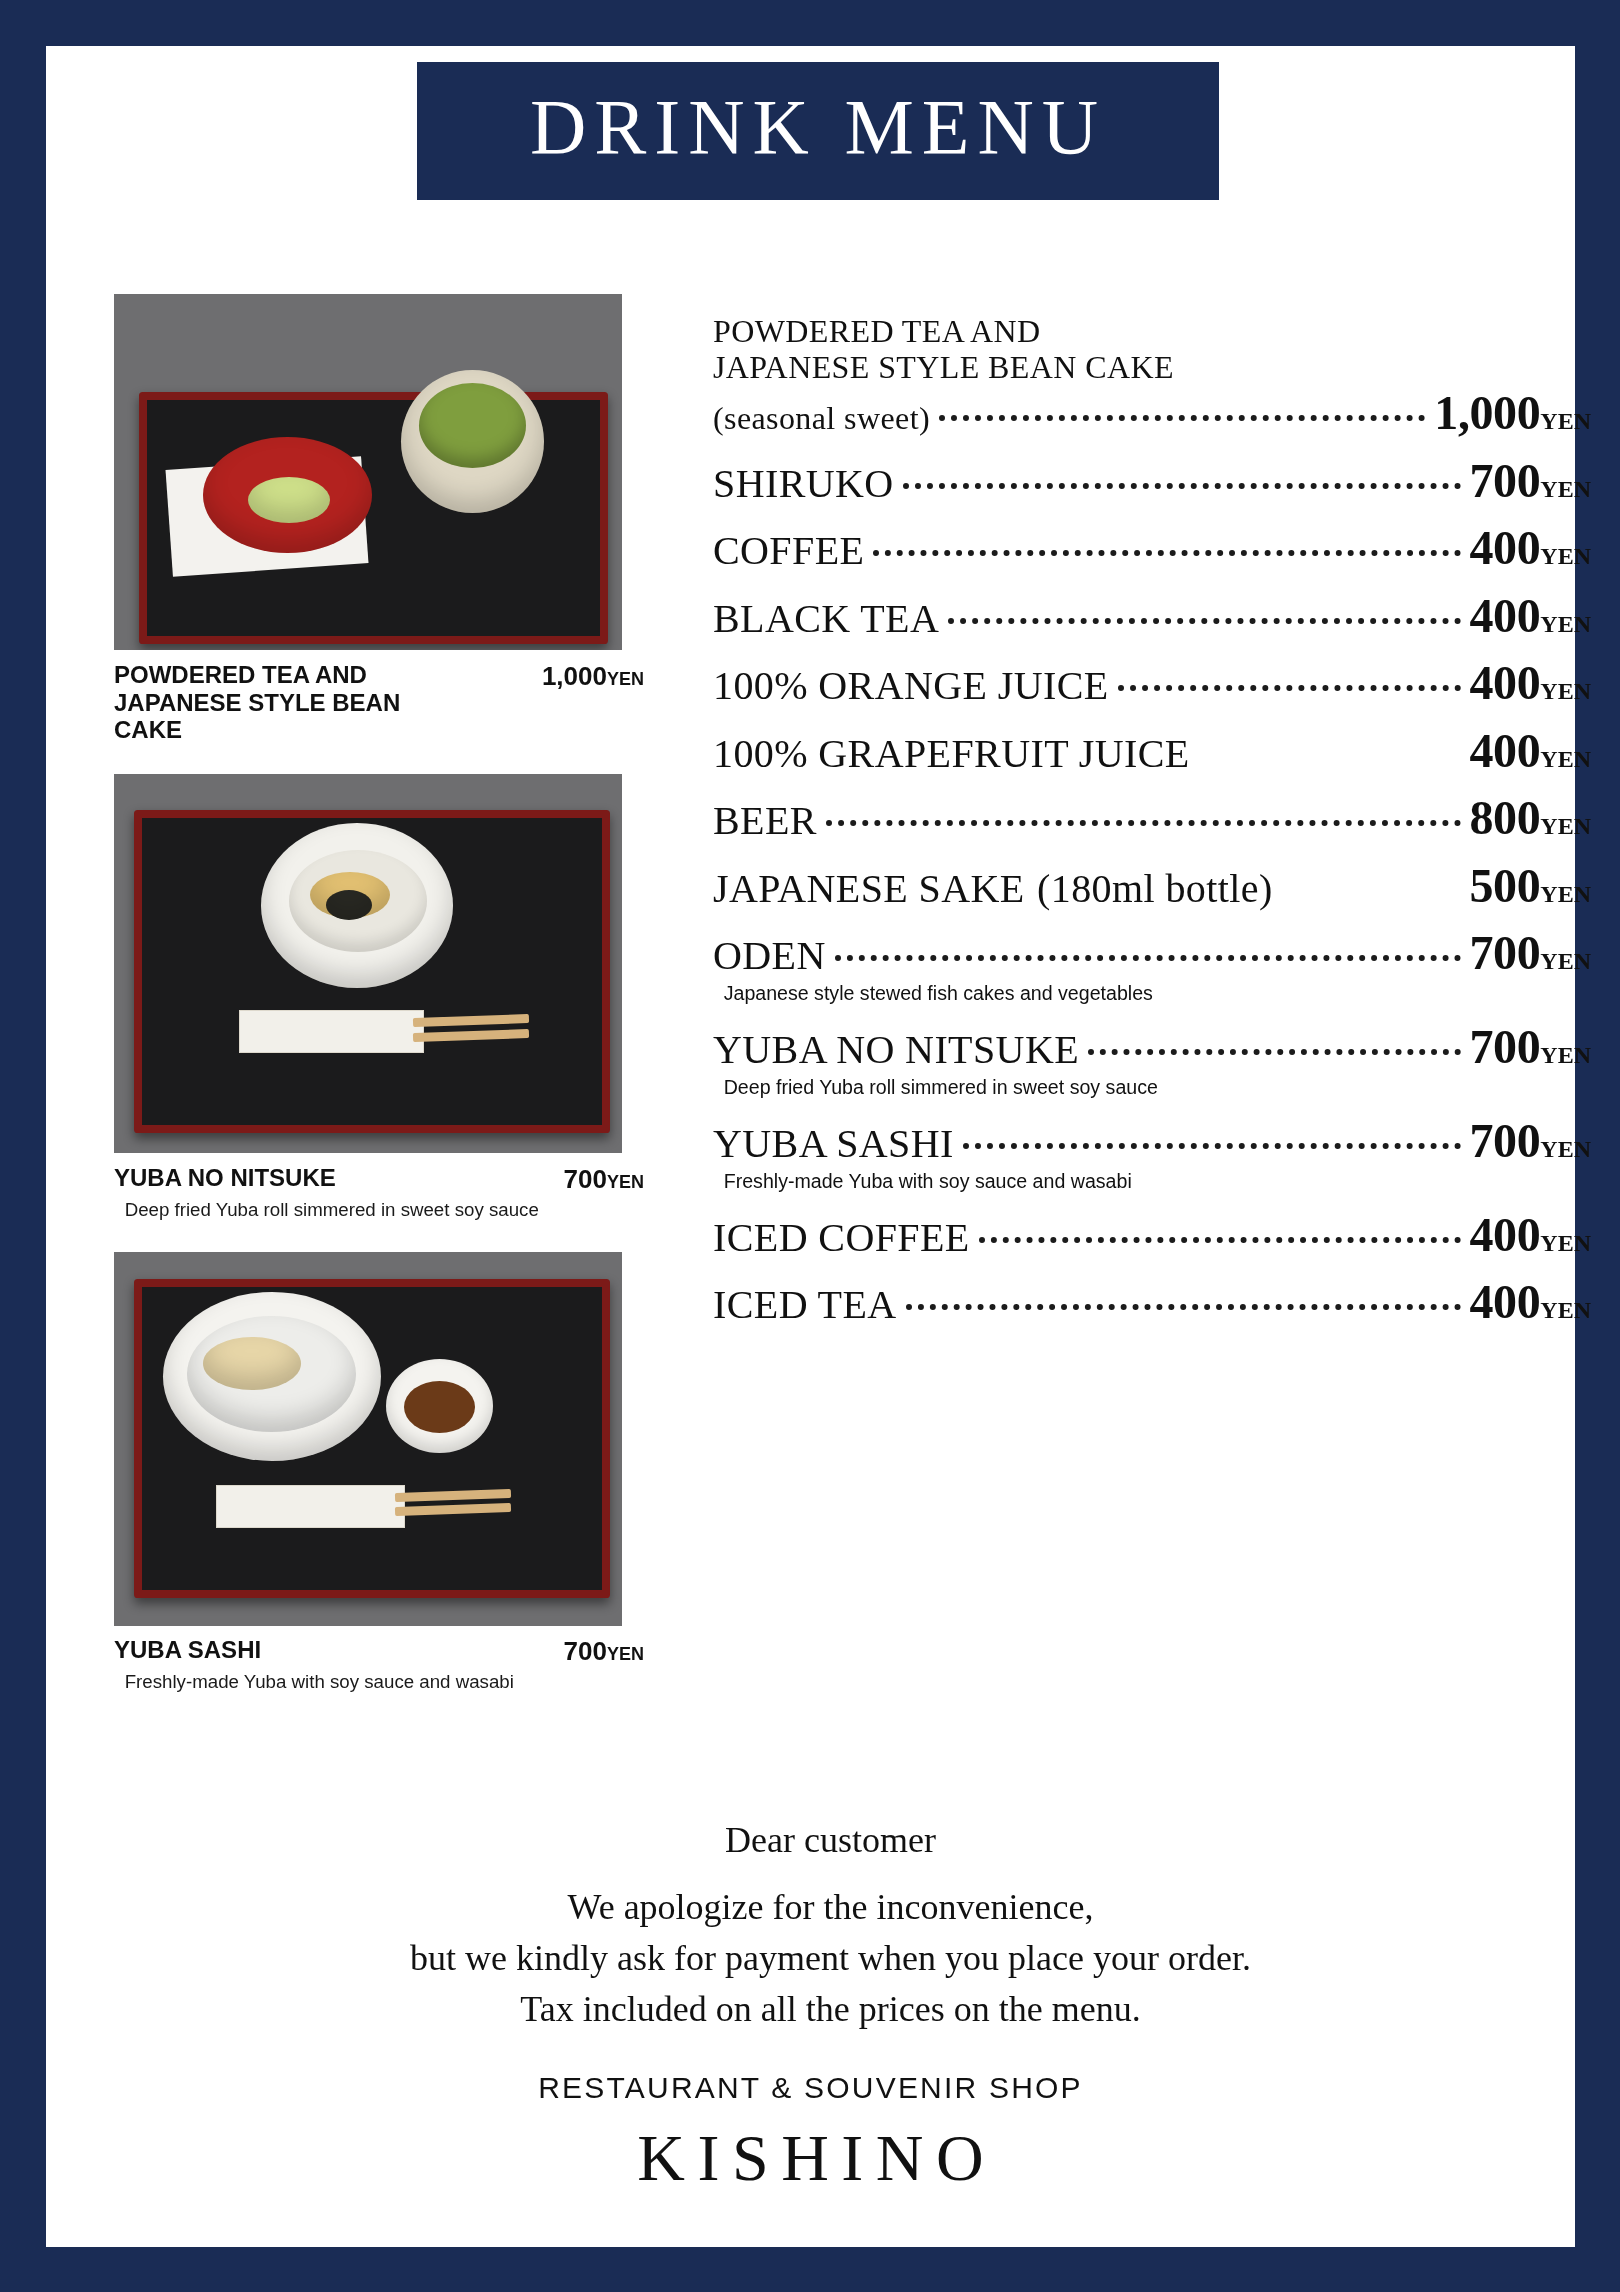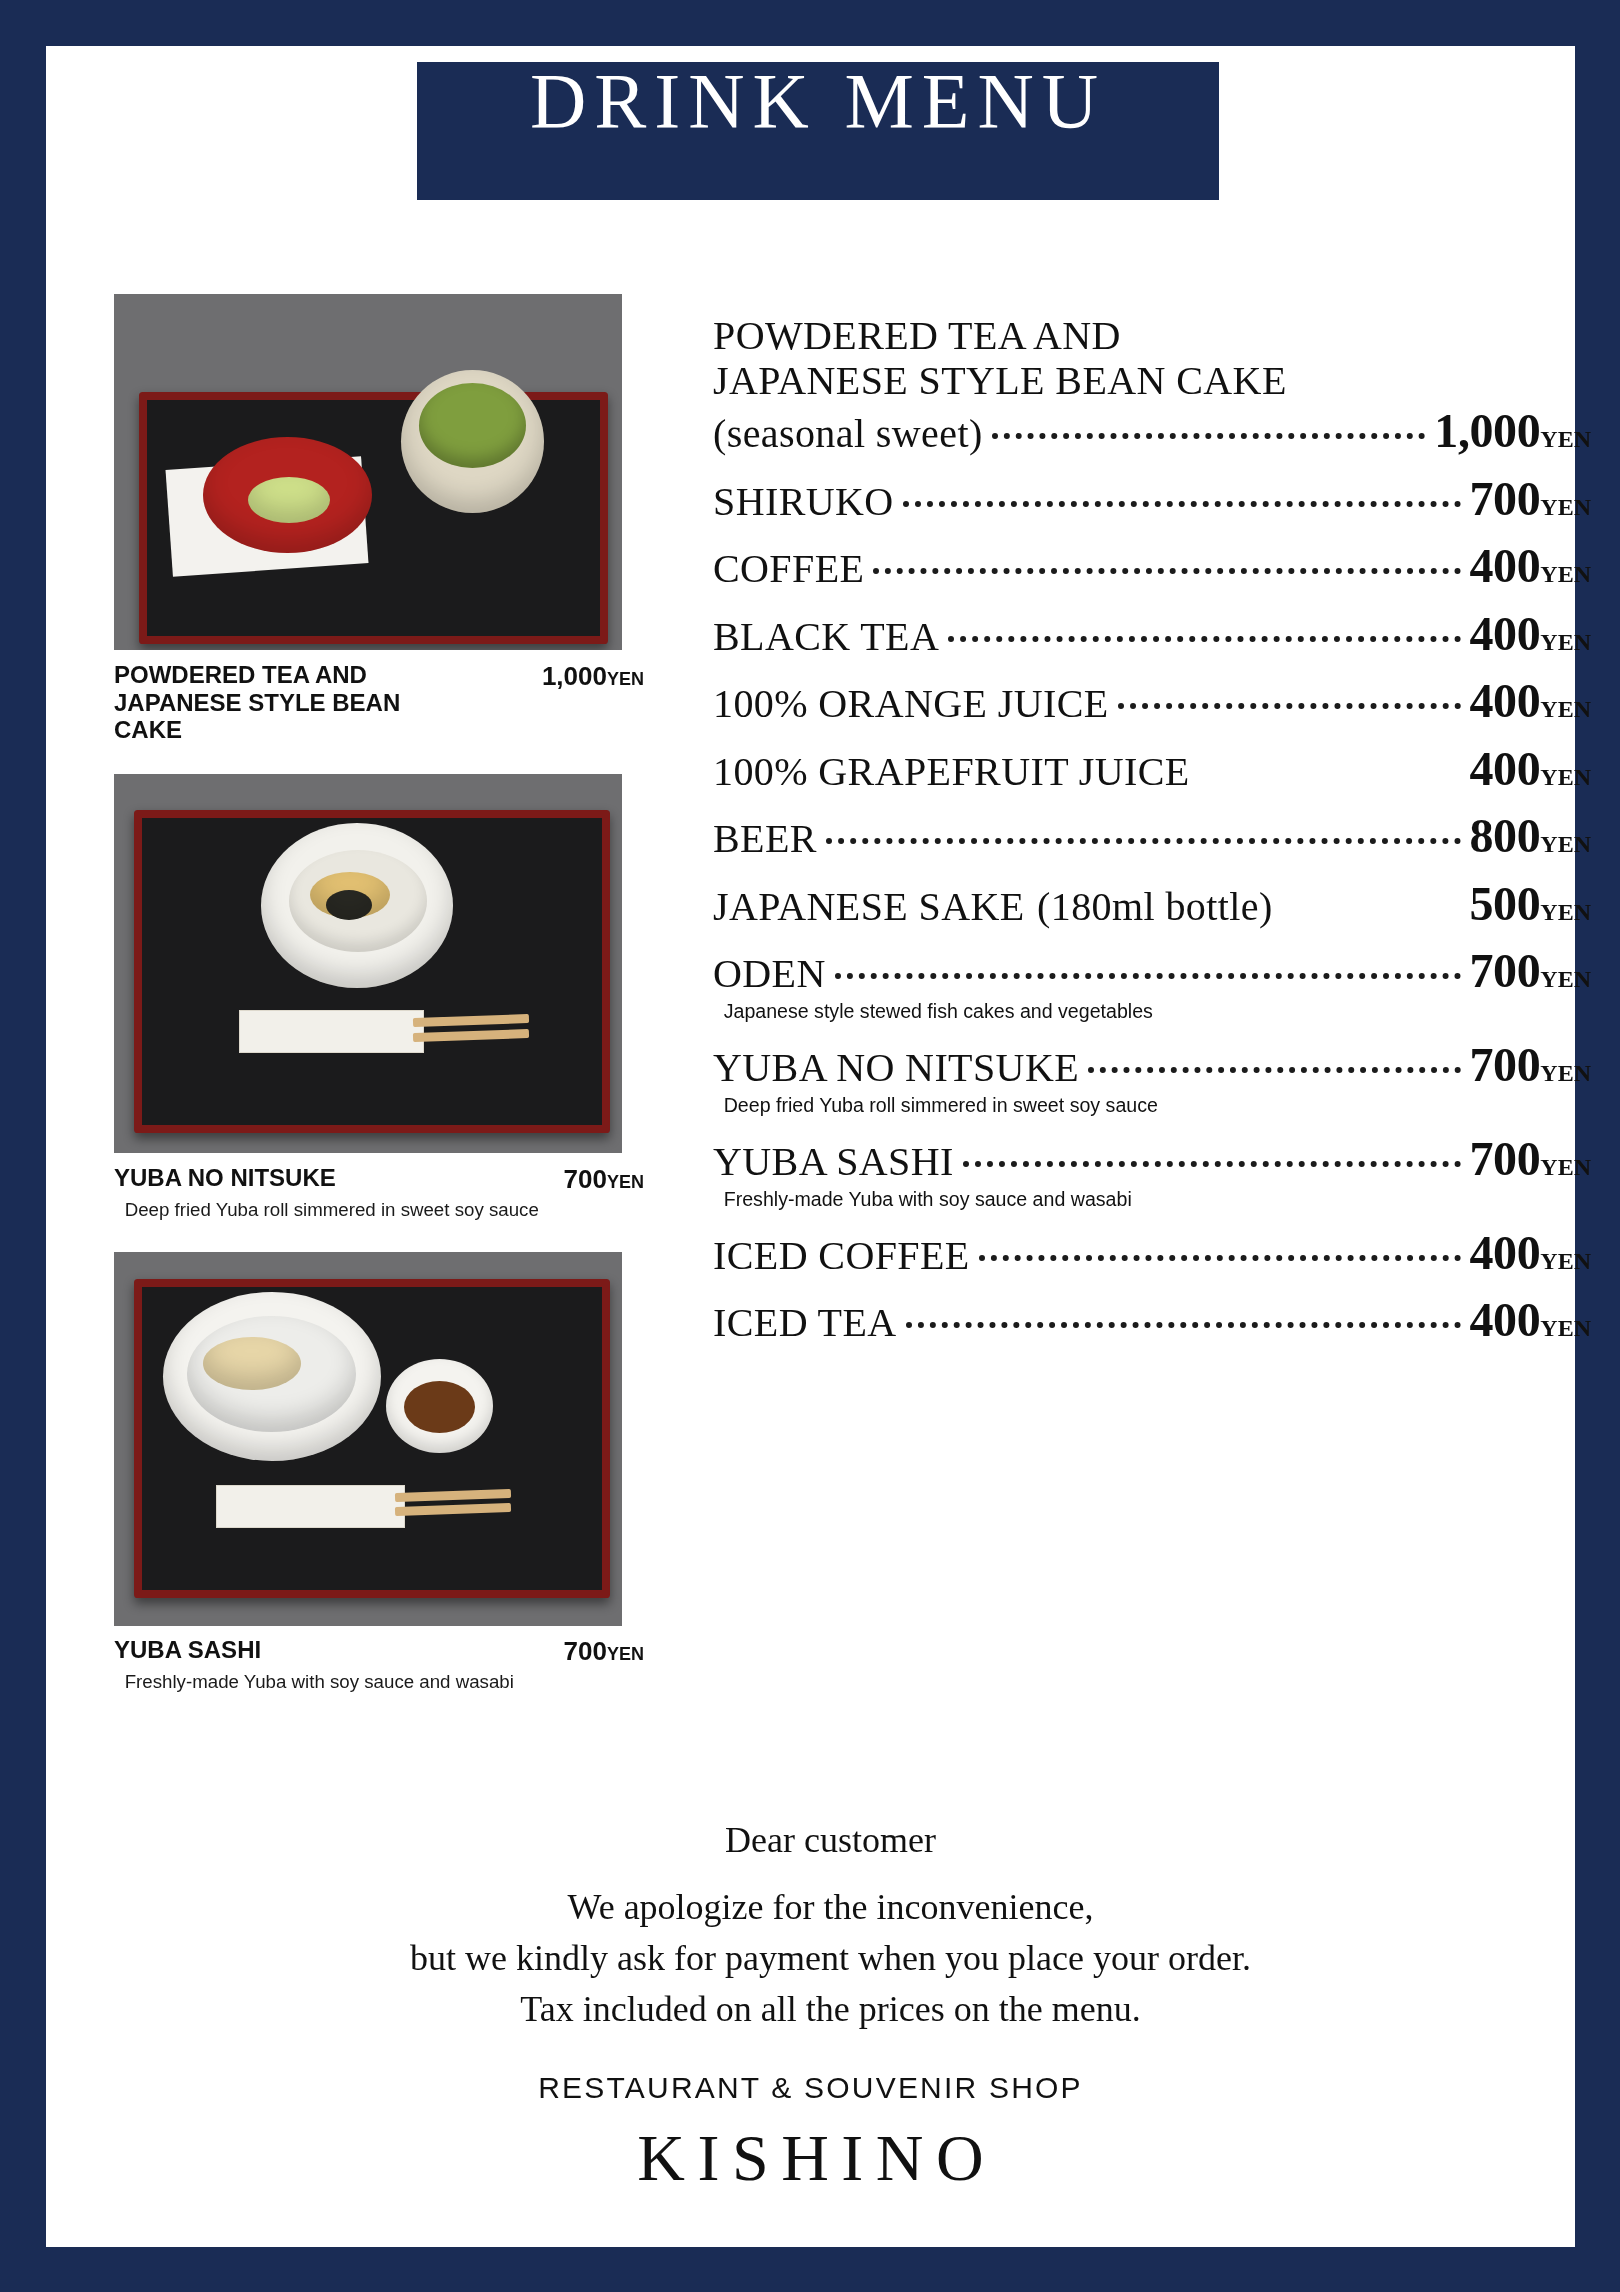--- a/index.html
+++ b/index.html
@@ -32,20 +32,21 @@
 
   
   .title-bar {
     position: absolute;
     left: 371px;
     top: 16px;
     width: 802px;
     height: 138px;
     background: #1a2c55;
     display: flex;
+    align-items: center;
     justify-content: center;
   }
   .title-bar .title-text {
     color: #ffffff;
     font-family: "Liberation Serif", serif;
     font-size: 78px;
     letter-spacing: 8px;
     line-height: 1;
     padding-bottom: 7.1px;
   }
@@ -180,21 +181,21 @@
     font-family: "Liberation Sans", sans-serif;
     font-size: 19.6px;
     line-height: 1.3;
     margin-top: 0.9px;
     margin-left: 10.7px;
   }
 
   
   .item-lead {
     font-family: "Liberation Serif", serif;
-    font-size: 40px;
+    font-size: 32px;
     line-height: 1.13;
     letter-spacing: 0.4px;
   }
 
   
   .notice {
     position: absolute;
     left: 134px;
     top: 1773px;
     width: 1301px;

